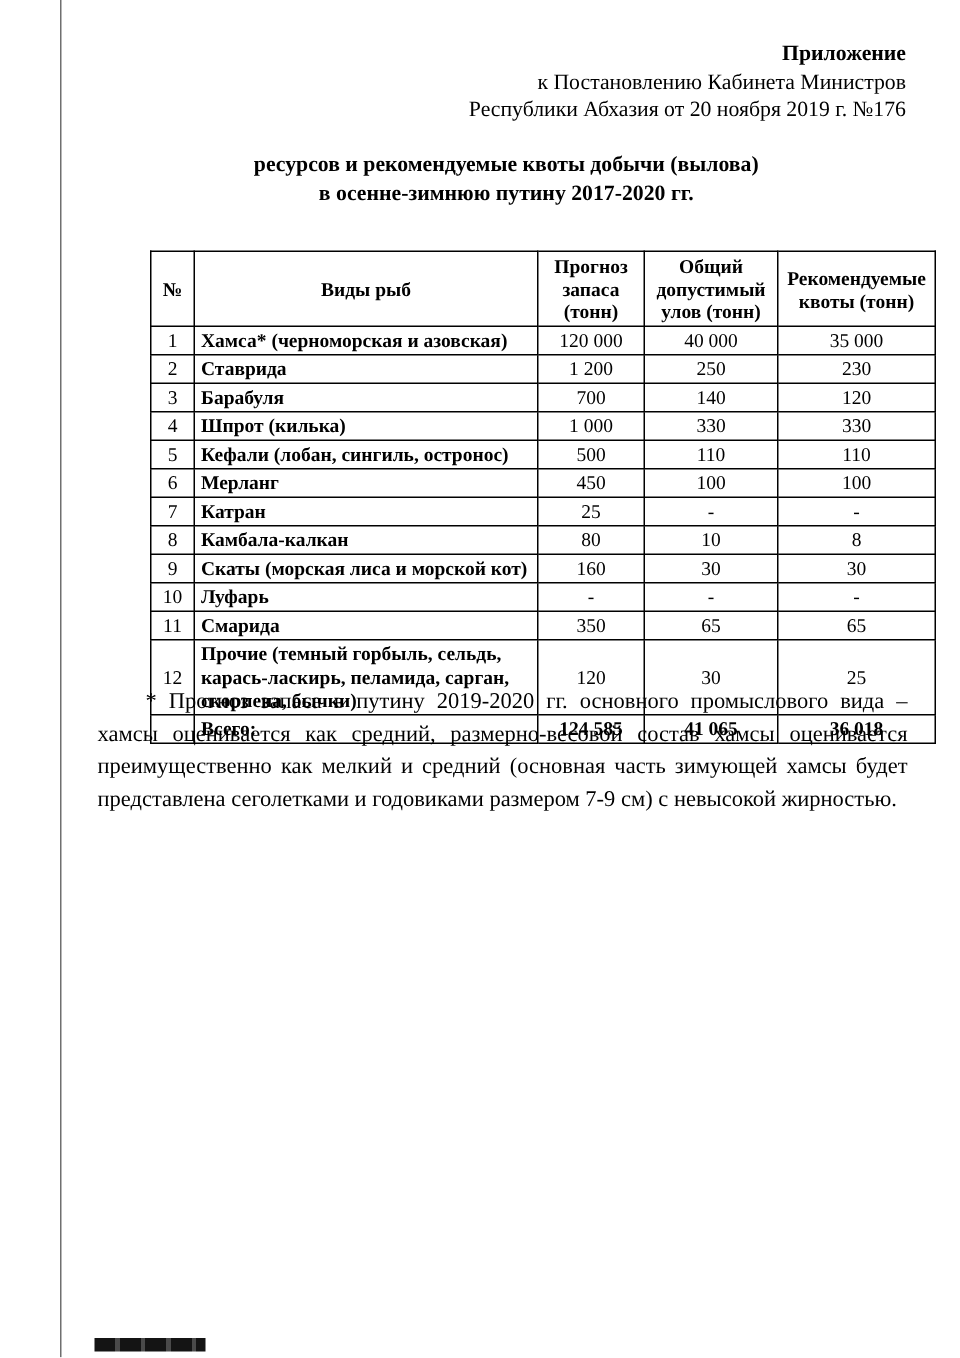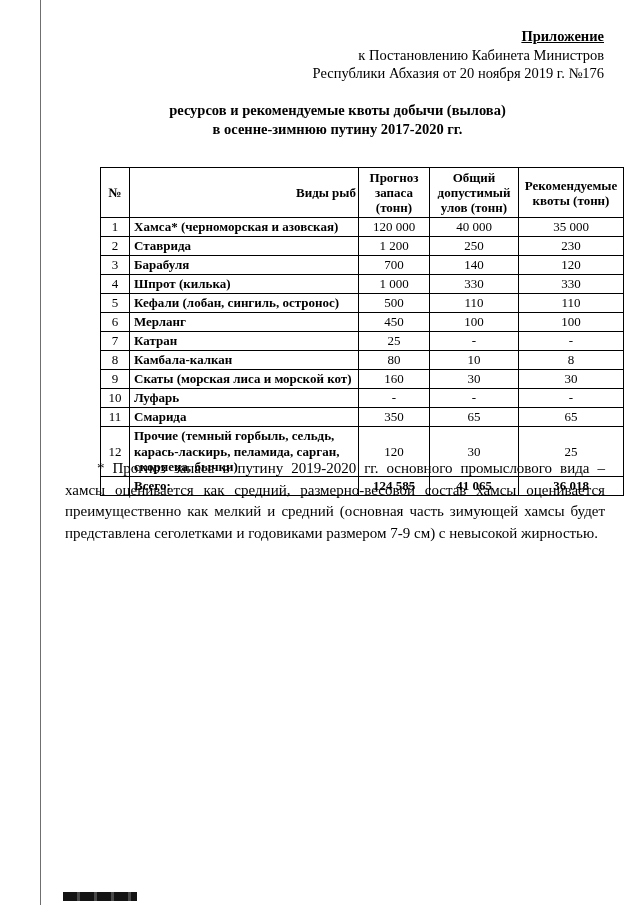--- a/index.html
+++ b/index.html
@@ -31,21 +31,21 @@
     background: repeating-linear-gradient(90deg, #141414 0 14px, #4a4a4a 14px 17px);
   }
   .header-block {
     position: absolute;
     top: 27px;
     right: 36px;
     text-align: right;
     font-size: 14.5px;
     line-height: 18.5px;
   }
-  .header-block .bold { font-weight: bold; text-decoration: underline; }
+  .header-block .bold { font-weight: bold; }
   .title-block {
     position: absolute;
     top: 101px;
     left: 65px;
     width: 545px;
     text-align: center;
     font-weight: bold;
     font-size: 14.5px;
     line-height: 18.5px;
   }
@@ -64,21 +64,21 @@
     vertical-align: middle;
   }
   table.quota th {
     font-weight: bold;
     text-align: center;
     white-space: pre-line;
     line-height: 15px;
     padding: 2px 2px;
   }
   table.quota th:nth-child(1) { width: 24px; }
-  table.quota th:nth-child(2) { width: 224px; text-align: right; }
+  table.quota th:nth-child(2) { width: 224px; }
   table.quota th:nth-child(3) { width: 66px; }
   table.quota th:nth-child(4) { width: 84px; }
   table.quota th:nth-child(5) { width: 100px; }
   table.quota td { line-height: 15.5px; height: 16px; }
   table.quota td.num { text-align: center; white-space: nowrap; }
   table.quota td.name { text-align: left; font-weight: bold; }
   table.quota tr.total td { font-weight: bold; }
   .footnote {
     position: absolute;
     top: 458px;

